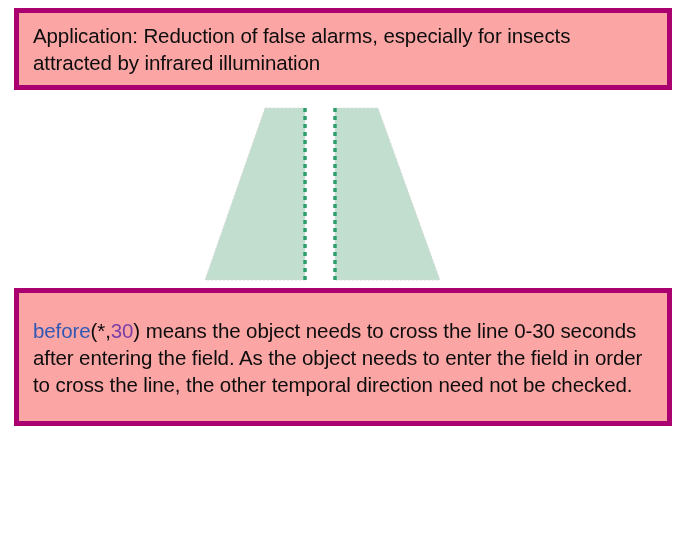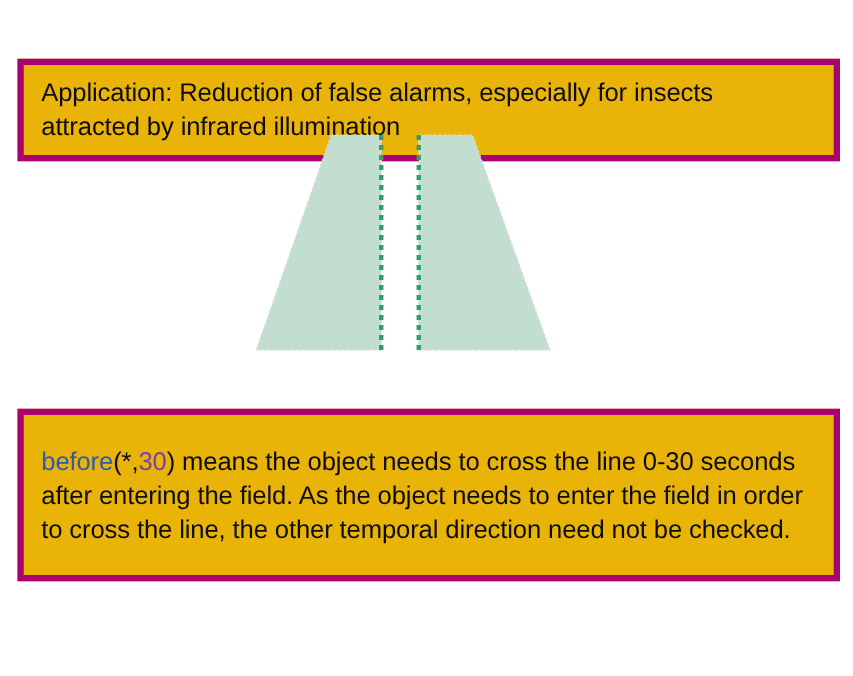--- a/index.html
+++ b/index.html
@@ -19,25 +19,24 @@
   .slide {
     position: absolute;
     inset: 0;
     background: #ffffff;
   }
 
   
   .callout {
     position: absolute;
     box-sizing: border-box;
-    background: #eab308;
+    background: #fca5a5;
     border: 5px solid #ab0070;
     display: flex;
     align-items: center;
-    margin-top: 39px;
   }
   .callout .body {
     padding: 0 14px;
     width: 100%;
     box-sizing: border-box;
     color: #0d0d0d;
     font-size: 20.5px;
     line-height: 27px;
     letter-spacing: -0.1px;
     font-stretch: condensed;

